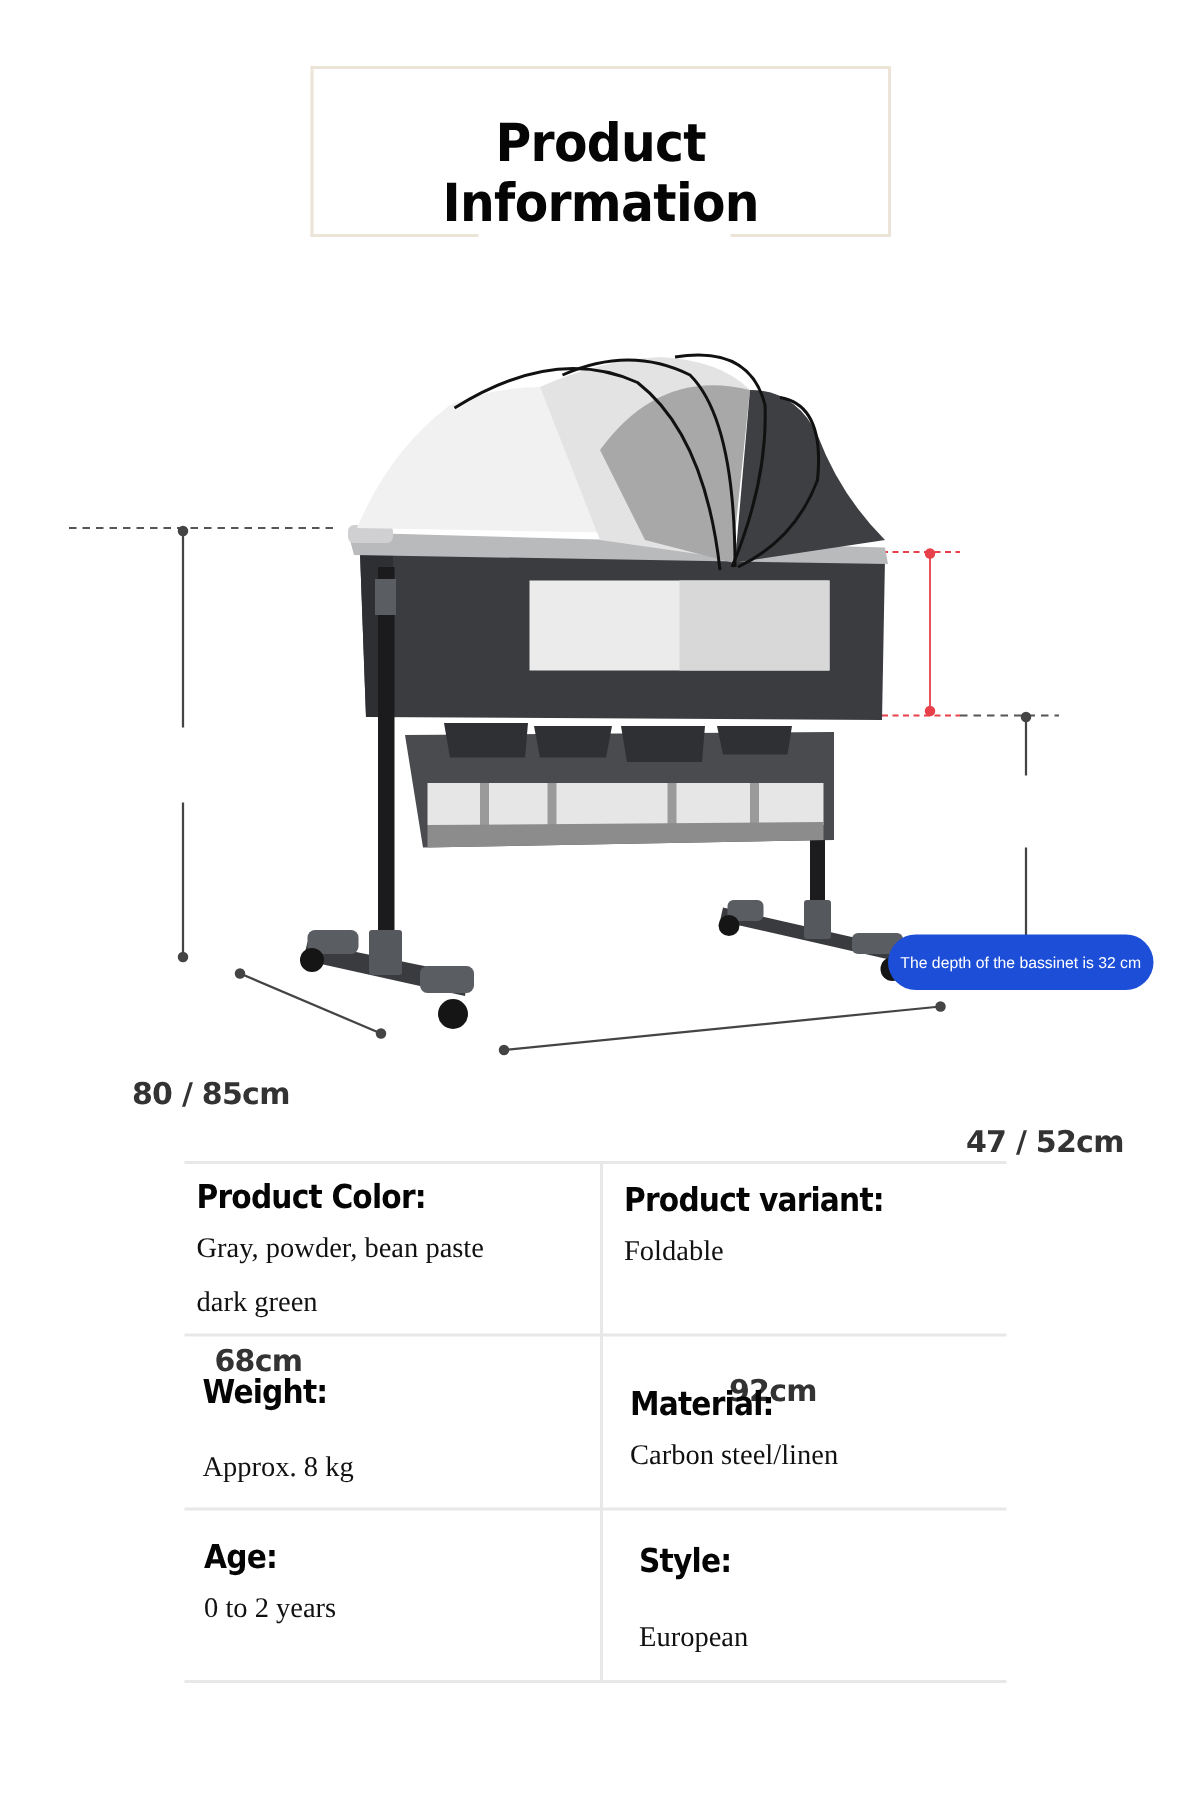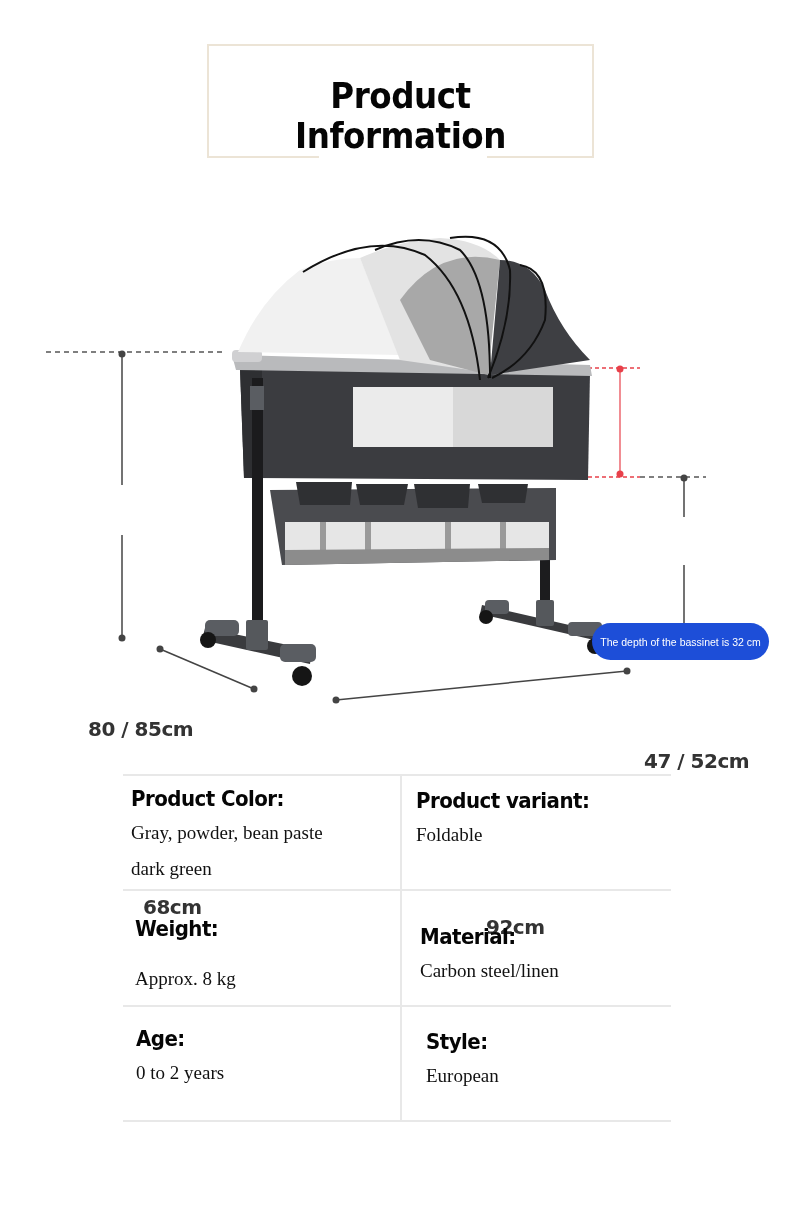--- a/index.html
+++ b/index.html
@@ -176,15 +176,15 @@
     <div class="value" style="margin-top:4px;">Carbon steel/linen</div>
   </div>
 
   <div class="cell" style="left:13px; top:252px;">
     <div class="label">Age:</div>
     <div class="value" style="margin-top:4px;">0 to 2 years</div>
   </div>
 
   <div class="cell" style="left:303px; top:255px;">
     <div class="label">Style:</div>
-    <div class="value" style="margin-top:4px;">European</div>
+    <div class="value" style="margin-top:20px;">European</div>
   </div>
 </div>
 
 </body></html>

